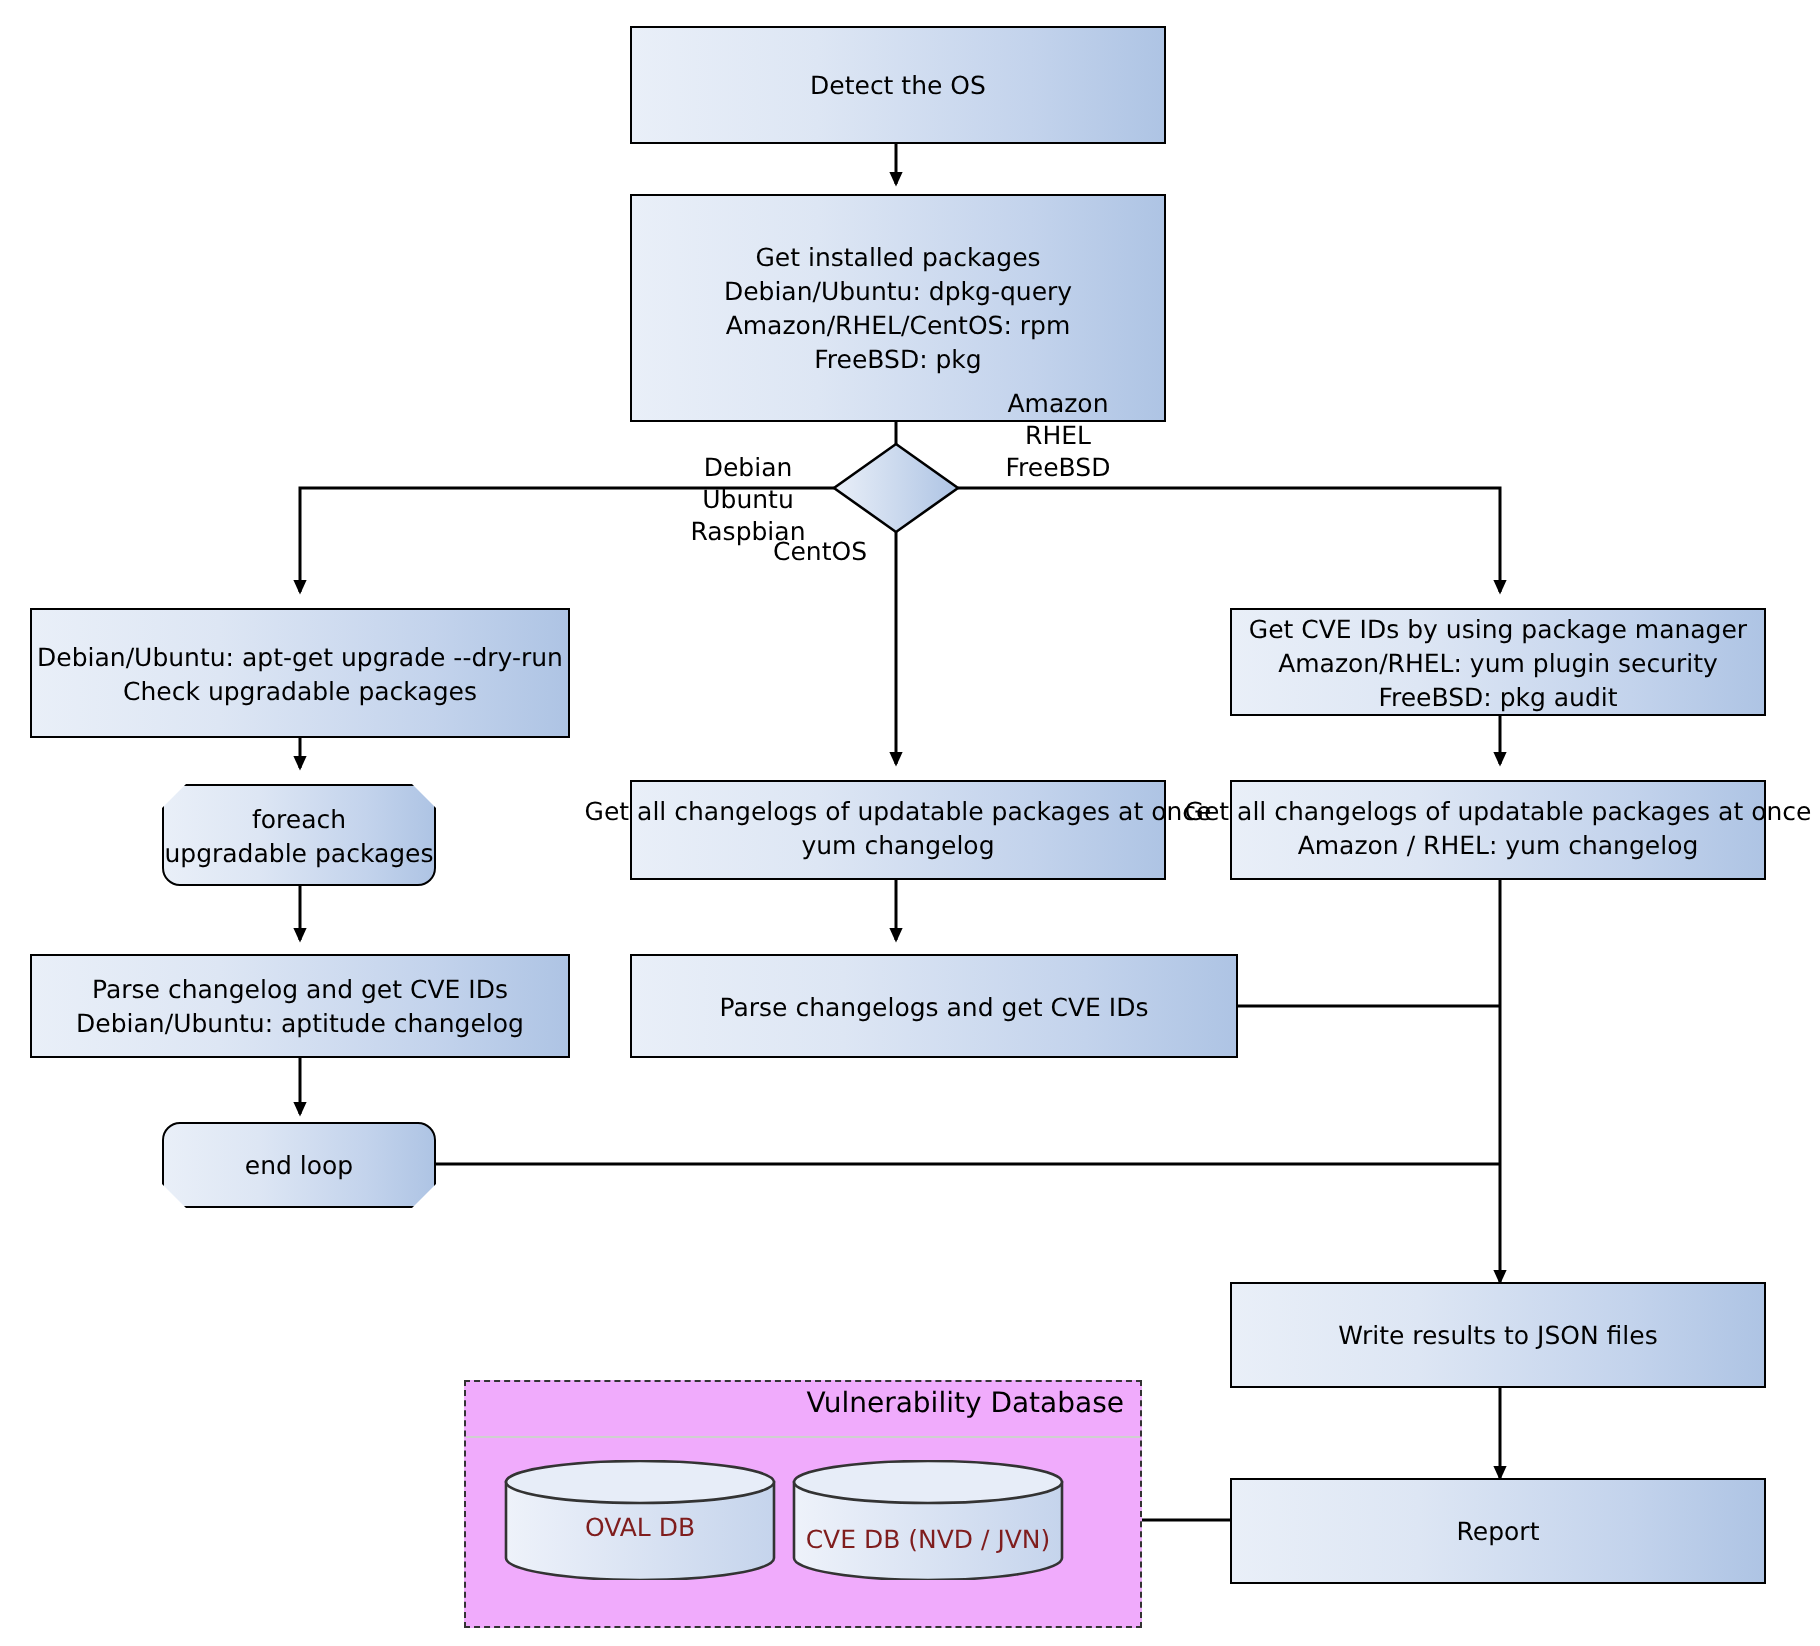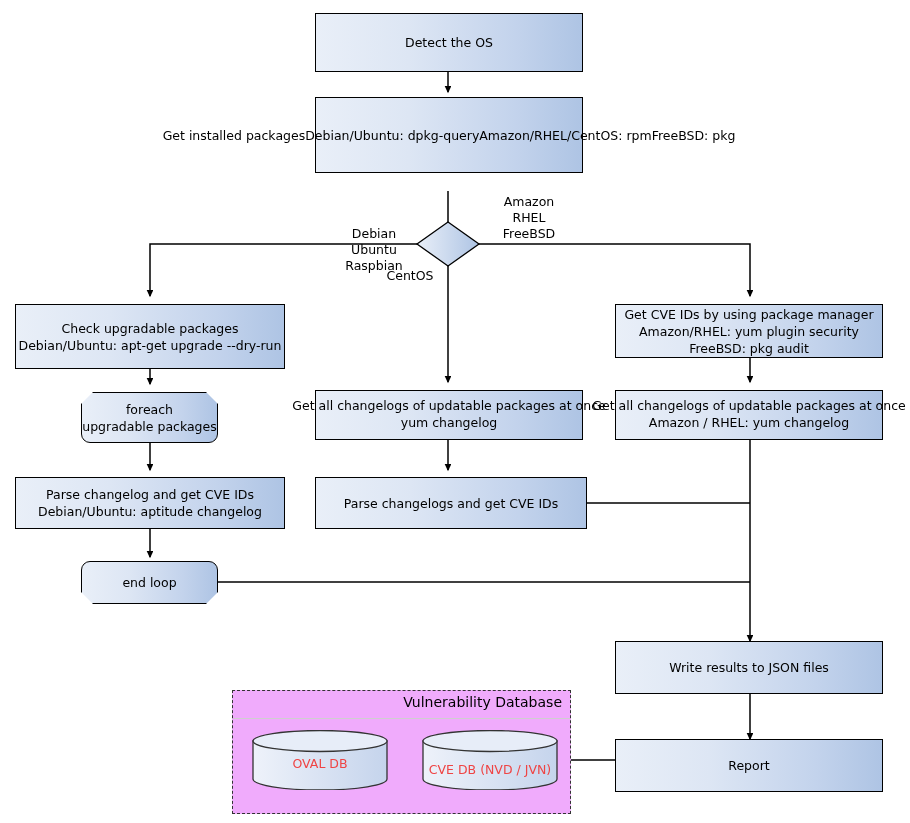--- a/index.html
+++ b/index.html
@@ -104,21 +104,21 @@
     justify-content: center;
   }
   .cyl-svg {
     position: absolute;
     left: 0;
     top: 0;
   }
   .cyl-text {
     position: relative;
     font-size: 12.5px;
-    color: #ef4444;
+    color: #7f1d1d;
     white-space: nowrap;
     margin-top: 6px;
   }
 </style>
 </head>
 <body>
 
 <div id="canvas">
 
   <svg class="edges" viewBox="0 0 910 823">
@@ -162,21 +162,21 @@
         <stop offset="0%" stop-color="#e9eff8"></stop>
         <stop offset="100%" stop-color="#aec4e4"></stop>
       </linearGradient>
     </defs>
   </svg>
 
   <div class="node node-rect" style="left:315px; top:13px; width:268px; height:59px;">
     <span class="node-label">Detect the OS</span>
   </div>
 
-  <div class="node node-rect" style="left:315px; top:97px; width:268px; height:76px; ">
+  <div class="node node-rect" style="left:315px; top:97px; width:268px; height:114px; flex-direction:column;">
     <span>Get installed packages</span>
     <span>Debian/Ubuntu: dpkg-query</span>
     <span>Amazon/RHEL/CentOS: rpm</span>
     <span>FreeBSD: pkg</span>
   </div>
 
   <div class="edge-label" style="left:334px; top:194px; width:80px;margin-top:32px;">
     <div>Debian</div>
     <div>Ubuntu</div>
     <div>Raspbian</div>
@@ -184,22 +184,22 @@
   <div class="edge-label" style="left:487px; top:194px; width:84px;">
     <div>Amazon</div>
     <div>RHEL</div>
     <div>FreeBSD</div>
   </div>
   <div class="edge-label" style="left:378px; top:268px; width:64px; text-align:center;">
     <div>CentOS</div>
   </div>
 
   <div class="node node-rect" style="left:15px; top:304px; width:270px; height:65px; flex-direction:column;">
+    <span>Debian/Ubuntu: apt-get upgrade --dry-run</span>
     <span>Check upgradable packages</span>
-    <span>Debian/Ubuntu: apt-get upgrade --dry-run</span>
   </div>
 
   <div class="node node-loop-start" style="left:81px; top:392px; width:137px; height:51px; flex-direction:column;">
     <span>foreach</span>
     <span>upgradable  packages</span>
   </div>
 
   <div class="node node-rect" style="left:15px; top:477px; width:270px; height:52px; flex-direction:column;">
     <span>Parse changelog and get  CVE IDs</span>
     <span>Debian/Ubuntu: aptitude changelog</span>
@@ -207,21 +207,21 @@
 
   <div class="node node-loop-end" style="left:81px; top:561px; width:137px; height:43px;">
     <span class="node-label">end loop</span>
   </div>
 
   <div class="node node-rect" style="left:315px; top:390px; width:268px; height:50px;">
     <div class="overflow-label" style="top:6px;">Get all changelogs of updatable packages at once</div>
     <div class="overflow-label" style="top:23px;">yum changelog</div>
   </div>
 
-  <div class="node node-rect" style="left:315px; top:477px; width:272px; height:52px;align-items:center;">
+  <div class="node node-rect" style="left:315px; top:477px; width:304px; height:52px;align-items:center;">
     <span class="node-label">Parse changelogs and get CVE IDs</span>
   </div>
 
   <div class="node node-rect" style="left:615px; top:304px; width:268px; height:54px; flex-direction:column;">
     <span>Get CVE IDs by using package manager</span>
     <span>Amazon/RHEL: yum plugin security</span>
     <span>FreeBSD: pkg audit</span>
   </div>
 
   <div class="node node-rect" style="left:615px; top:390px; width:268px; height:50px;">
@@ -249,21 +249,21 @@
           <stop offset="0%" stop-color="#eef2fa"></stop>
           <stop offset="100%" stop-color="#c5d4ec"></stop>
         </linearGradient>
       </defs>
       <path d="M1,11 L1,49 A67,11 0 0 0 135,49 L135,11 Z" fill="url(#cylGrad1)" stroke="#333333" stroke-width="1.3"></path>
       <ellipse cx="68" cy="11" rx="67" ry="10.5" fill="#e7edf8" stroke="#333333" stroke-width="1.3"></ellipse>
     </svg>
     <span class="cyl-text">OVAL DB</span>
   </div>
 
-  <div class="cylinder" style="left:422px; top:730px; width:136px; height:72px;text-align:center;">
+  <div class="cylinder" style="left:396px; top:730px; width:136px; height:72px;text-align:center;">
     <svg class="cyl-svg" width="136" height="60" viewBox="0 0 136 60">
       <defs>
         <linearGradient id="cylGrad2" x1="0" y1="0" x2="1" y2="0">
           <stop offset="0%" stop-color="#eef2fa"></stop>
           <stop offset="100%" stop-color="#c5d4ec"></stop>
         </linearGradient>
       </defs>
       <path d="M1,11 L1,49 A67,11 0 0 0 135,49 L135,11 Z" fill="url(#cylGrad2)" stroke="#333333" stroke-width="1.3"></path>
       <ellipse cx="68" cy="11" rx="67" ry="10.5" fill="#e7edf8" stroke="#333333" stroke-width="1.3"></ellipse>
     </svg>

